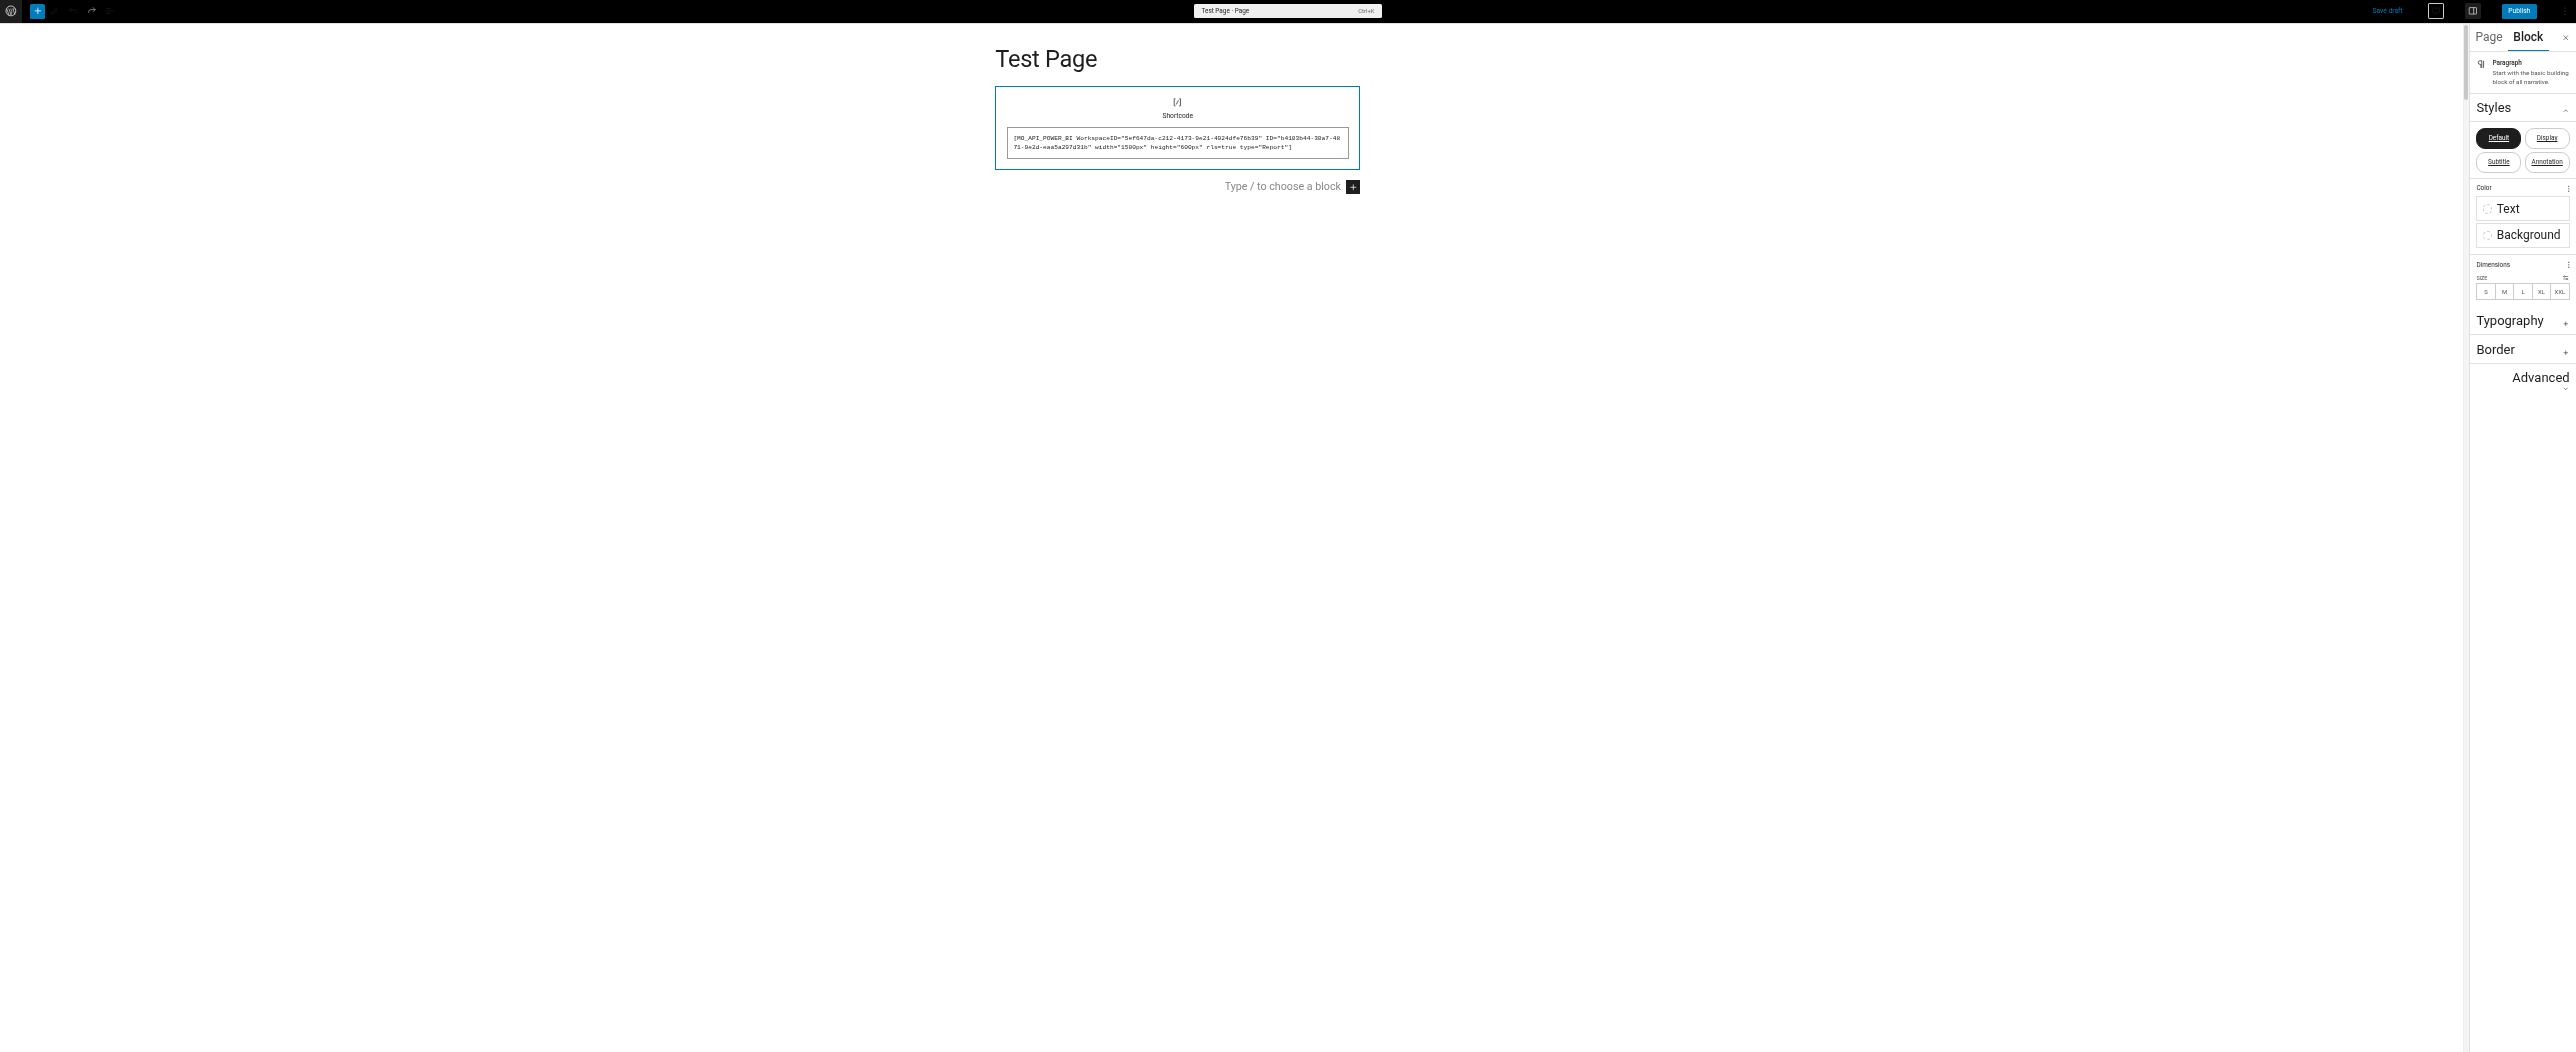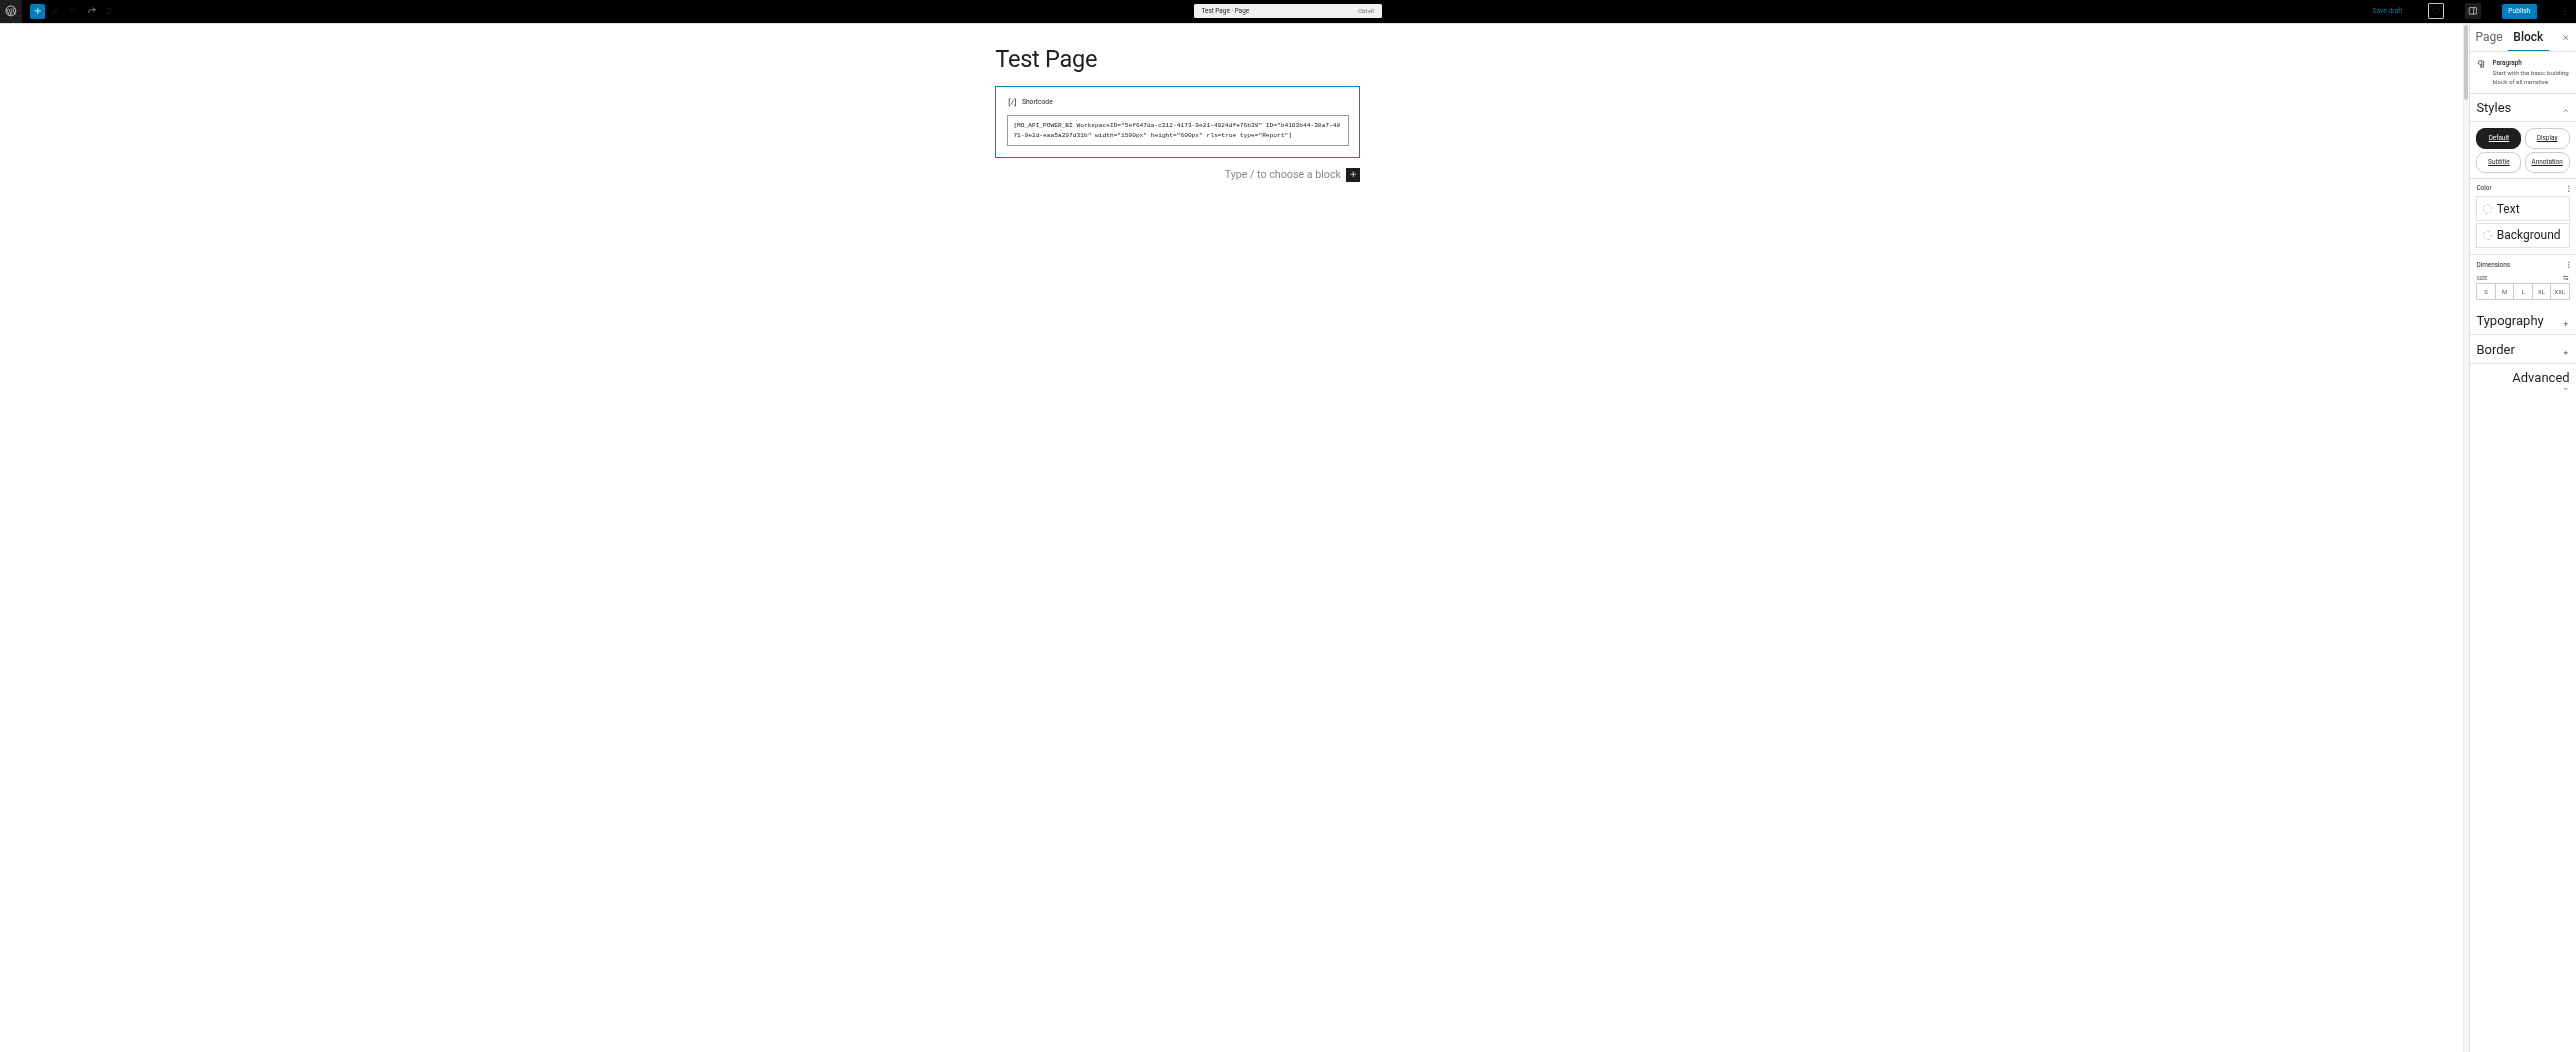--- a/index.html
+++ b/index.html
@@ -15,21 +15,21 @@
   .save-draft { color:#007cba; font-size:6.7px; padding:3.2px 4.3px; cursor:pointer; }
   .square-btn { width:16px; height:16px; border:0.5px solid #ccc; display:flex; align-items:center; justify-content:center; cursor:pointer; border-radius:1.1px; }
   .square-btn.dark { background:#1e1e1e; color:#fff; border-color:#1e1e1e; }
   .publish-btn { background:#007cba; color:#fff; padding:3.8px 6.4px; border-radius:1.6px; font-size:6.7px; cursor:pointer; }
   .more-btn { width:14px; height:16px; display:flex; align-items:center; justify-content:center; cursor:pointer; }
   .app-body { display:flex; height:calc(100vh - 23.6px); min-height:317px; }
   .canvas { flex:1; position:relative; overflow:auto; }
   .canvas-inner { max-width:472px; margin:0 auto; padding:16px 107px 16px 0; }
   .page-title { font-size:23.6px; font-weight:400; margin:5.4px 0 13px 0; letter-spacing:-0.3px; }
   .shortcode-block { border:0.5px solid #007cba; padding:9.7px 10.7px 10.7px 10.7px; }
-  .shortcode-header { display:flex; align-items:center; gap:4.3px; margin-bottom:7.5px; font-size:6.7px; }
+  .shortcode-header { display:flex; align-items:center; gap:4.3px; margin-bottom:7.5px; font-size:6.7px;flex-direction:column; }
   .shortcode-content { border:0.5px solid #999; padding:5.4px; font-family: Consolas,'Courier New',monospace; font-size:6.2px; line-height:1.5; color:#222; white-space:pre-wrap; word-break:break-all; }
   .block-placeholder-row { display:flex; align-items:center; margin-top:9.7px; gap:5.4px;text-align:right;}
   .block-placeholder { flex:1; color:#888; font-size:10.7px; }
   .append-btn { width:14px; height:14px; background:#1e1e1e; color:#fff; display:flex; align-items:center; justify-content:center; cursor:pointer; }
   .scrollbar-fake { width:6.4px; background:#f4f4f4; border-left:0.5px solid #eee; }
   .scrollbar-thumb { width:4.3px; height:75px; background:#c7c7c7; margin:1.1px auto 0 auto; border-radius:2.1px; }
   .sidebar { width:107px; min-width:107px; border-left:0.5px solid #e0e0e0; background:#fff; overflow:auto; font-size:6.4px; }
   .tabs { display:flex; border-bottom:0.5px solid #e0e0e0; align-items:center; }
   .tab { padding:6.4px 5.4px; font-size:12px; color:#666; cursor:pointer; }
   .tab.active { color:#1e1e1e; border-bottom:1.6px solid #007cba; font-weight:500; }

